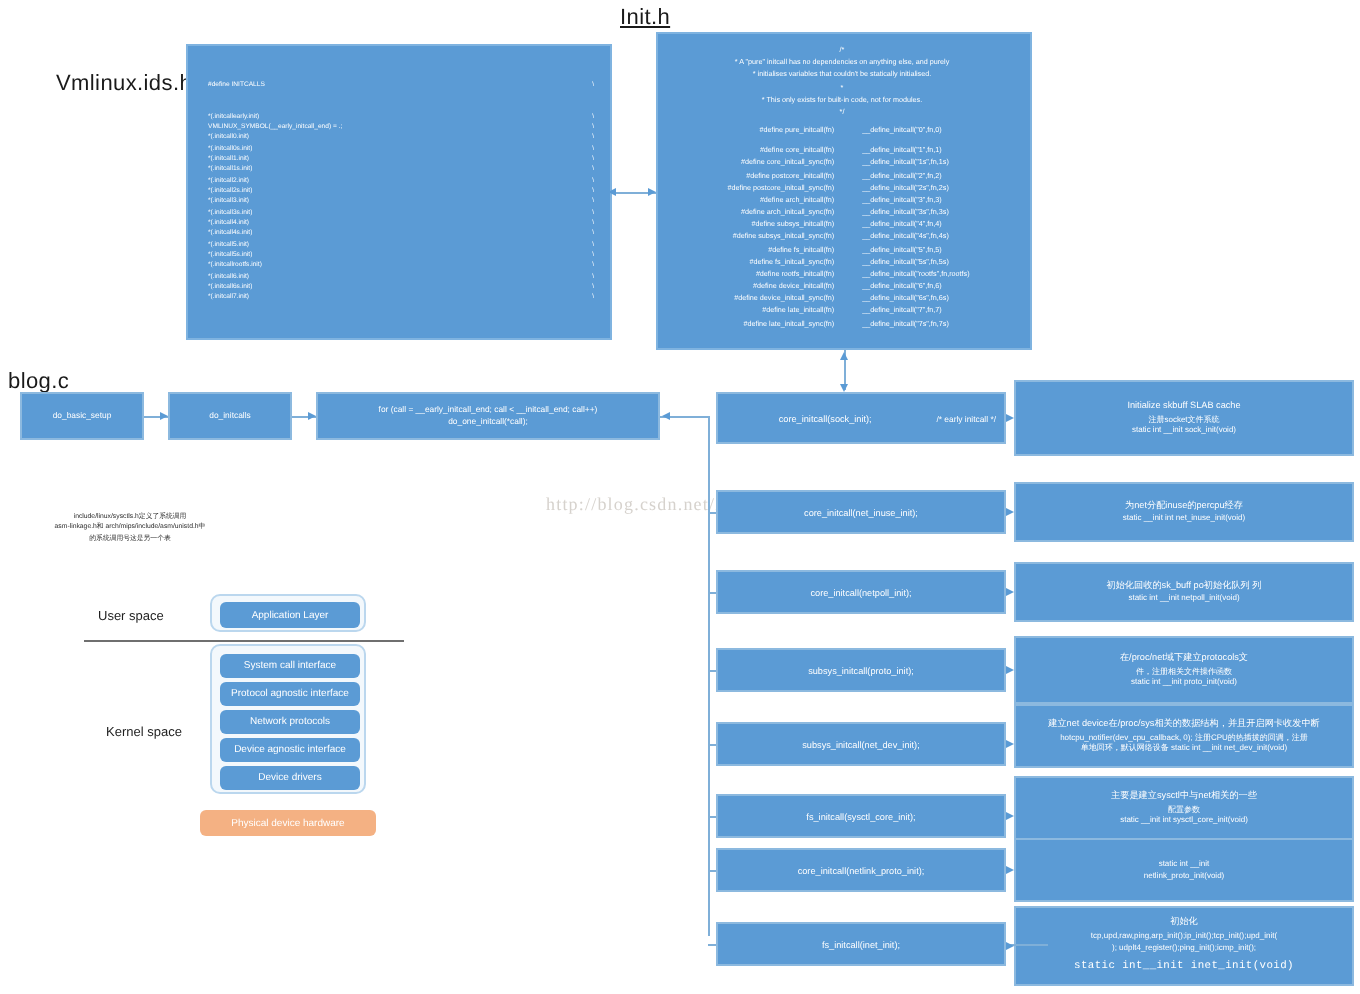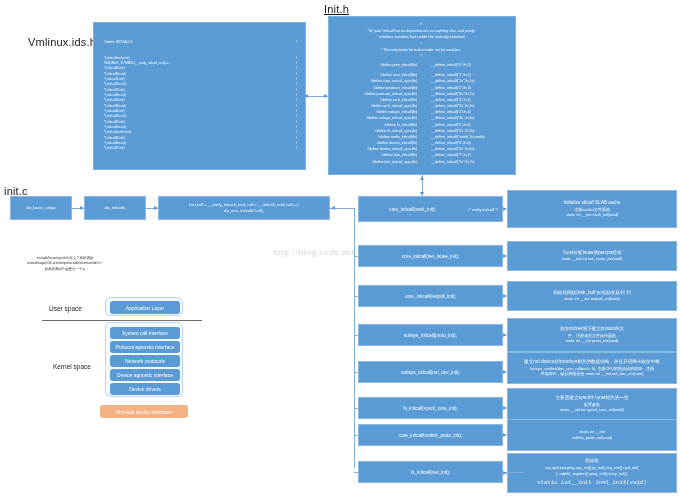--- a/index.html
+++ b/index.html
@@ -187,22 +187,22 @@
   }
 </style>
 </head>
 <body>
 
 <div class="canvas">
 
   <div class="watermark" style="left:273px;top:247px;">http://blog.csdn.net/zxorange321</div>
 
   <div class="abs caption" style="left:28px;top:36px;font-size:11px;">Vmlinux.ids.h</div>
-  <div class="abs caption" style="left:324px;top:3px;font-size:11px;text-decoration:underline;">Init.h</div>
-  <div class="abs caption" style="left:4px;top:185px;font-size:11px;">init.c</div>
+  <div class="abs caption" style="left:310px;top:3px;font-size:11px;text-decoration:underline;">Init.h</div>
+  <div class="abs caption" style="left:4px;top:185px;font-size:11px;">blog.c</div>
 
   <div class="abs bbox code" style="left:93px;top:22px;width:213px;height:148px;">
     <div class="codewrap">
       <div class="codeline">
         <span class="l">#define INITCALLS</span>
         <span class="r">\</span>
       </div>
       <div id="vmlinux-lines"><div class="codeline"><span class="l">*(.initcallearly.init)</span><span class="r">\</span></div><div class="codeline"><span class="l">VMLINUX_SYMBOL(__early_initcall_end) = .;</span><span class="r">\</span></div><div class="codeline"><span class="l">*(.initcall0.init)</span><span class="r">\</span></div><div class="codeline"><span class="l">*(.initcall0s.init)</span><span class="r">\</span></div><div class="codeline"><span class="l">*(.initcall1.init)</span><span class="r">\</span></div><div class="codeline"><span class="l">*(.initcall1s.init)</span><span class="r">\</span></div><div class="codeline"><span class="l">*(.initcall2.init)</span><span class="r">\</span></div><div class="codeline"><span class="l">*(.initcall2s.init)</span><span class="r">\</span></div><div class="codeline"><span class="l">*(.initcall3.init)</span><span class="r">\</span></div><div class="codeline"><span class="l">*(.initcall3s.init)</span><span class="r">\</span></div><div class="codeline"><span class="l">*(.initcall4.init)</span><span class="r">\</span></div><div class="codeline"><span class="l">*(.initcall4s.init)</span><span class="r">\</span></div><div class="codeline"><span class="l">*(.initcall5.init)</span><span class="r">\</span></div><div class="codeline"><span class="l">*(.initcall5s.init)</span><span class="r">\</span></div><div class="codeline"><span class="l">*(.initcallrootfs.init)</span><span class="r">\</span></div><div class="codeline"><span class="l">*(.initcall6.init)</span><span class="r">\</span></div><div class="codeline"><span class="l">*(.initcall6s.init)</span><span class="r">\</span></div><div class="codeline"><span class="l">*(.initcall7.init)</span><span class="r">\</span></div></div>
       <div class="codeline center" style="margin-top:2px;">
         <span>*(.initcall7s.init)</span>

